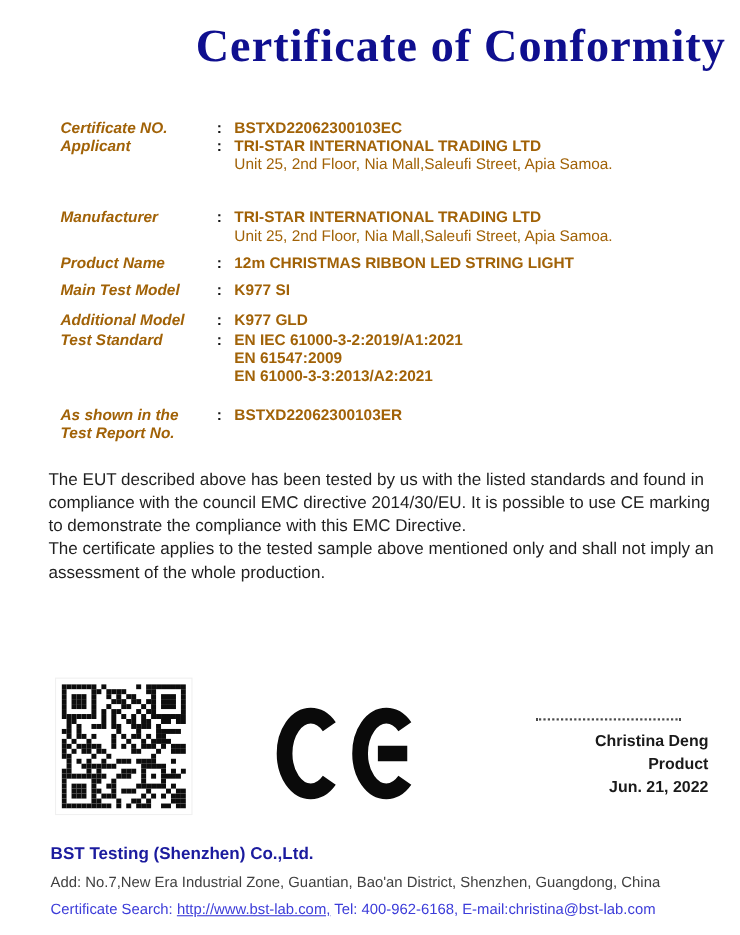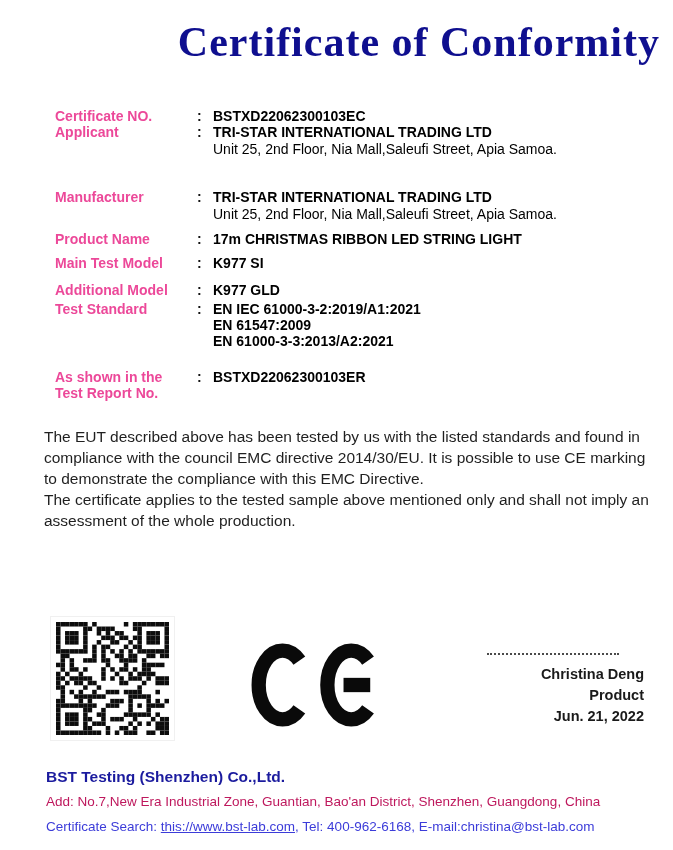--- a/index.html
+++ b/index.html
@@ -7,43 +7,43 @@
     position:relative;width:673px;height:850px;background:#ffffff;overflow:hidden;
     font-family:"Liberation Sans","DejaVu Sans",sans-serif;color:#161616;
   }
   .title{
     position:absolute;top:16px;left:39px;width:621px;text-align:right;
     font-family:"Liberation Serif","DejaVu Serif",serif;
     font-size:42px;font-weight:bold;color:#0f0f8f;letter-spacing:1px;line-height:52px;
     white-space:nowrap;
   }
   .row{position:absolute;left:55px;display:flex;align-items:flex-start;}
-  .row .lbl{width:142px;font-size:14px;font-weight:bold;line-height:16px;color:#ec4899;}
+  .row .lbl{width:142px;font-size:14px;font-weight:bold;line-height:16px;color:#a16207;font-style:italic;}
   .row .sep{width:16px;font-size:14px;font-weight:bold;color:#141414;}
-  .row .val{font-size:14px;font-weight:bold;line-height:16px;color:#000000;white-space:nowrap;}
+  .row .val{font-size:14px;font-weight:bold;line-height:16px;color:#a16207;white-space:nowrap;}
   .row .val .sub{font-weight:normal;margin-top:1px;}
   .row.center{align-items:flex-start;}
   .stdlines div{line-height:16px;}
   .paragraph{
     position:absolute;left:44px;top:426px;width:606px;
     font-size:15.5px;line-height:21px;color:#1f1f1f;
   }
   .qr-box{
     position:absolute;left:50px;top:616px;width:113px;height:113px;
     padding:5px;background:#fff;border:1px solid #f0f0f0;
   }
   .ce{position:absolute;left:251px;top:641px;}
   .sig{
     position:absolute;left:462px;top:653px;width:182px;text-align:right;
     font-size:14.5px;font-weight:bold;color:#1a1a1a;line-height:21px;
   }
   .sig .dots{width:132px;margin:0 auto 9px auto;border-top:2px dotted #4a4a4a;height:0;}
   .footer{position:absolute;left:46px;}
   .f-company{top:768px;font-size:15.5px;font-weight:bold;color:#1b1b9e;}
-  .f-address{top:794px;font-size:13.5px;color:#be185d;}
+  .f-address{top:794px;font-size:13.5px;color:#404040;}
   .f-search{top:819px;font-size:13.5px;color:#3c3cd9;}
   .f-search .url{text-decoration:underline;}
   .footer{white-space:nowrap;}
 </style>
 </head>
 <body>
 
 <div class="page">
 
   <div class="title">Certificate of Conformity</div>
@@ -68,21 +68,21 @@
     <div class="sep">:</div>
     <div class="val">
       <div>TRI-STAR INTERNATIONAL TRADING LTD</div>
       <div class="sub">Unit 25, 2nd Floor, Nia Mall,Saleufi Street, Apia Samoa.</div>
     </div>
   </div>
 
   <div class="row" style="top:231px">
     <div class="lbl">Product Name</div>
     <div class="sep">:</div>
-    <div class="val">17m CHRISTMAS RIBBON LED STRING LIGHT</div>
+    <div class="val">12m CHRISTMAS RIBBON LED STRING LIGHT</div>
   </div>
 
   <div class="row" style="top:255px">
     <div class="lbl">Main Test Model</div>
     <div class="sep">:</div>
     <div class="val">K977 SI</div>
   </div>
 
   <div class="row" style="top:282px">
     <div class="lbl">Additional Model</div>
@@ -450,15 +450,15 @@
 
   <div class="sig">
     <div class="dots"></div>
     <div>Christina Deng</div>
     <div>Product</div>
     <div>Jun. 21, 2022</div>
   </div>
 
   <div class="footer f-company">BST Testing (Shenzhen) Co.,Ltd.</div>
   <div class="footer f-address">Add: No.7,New Era Industrial Zone, Guantian, Bao'an District, Shenzhen, Guangdong, China</div>
-  <div class="footer f-search"><span>Certificate Search: </span><span class="url">this://www.bst-lab.com,</span><span> Tel: 400-962-6168, E-mail:christina@bst-lab.com</span></div>
+  <div class="footer f-search"><span>Certificate Search: </span><span class="url">http://www.bst-lab.com,</span><span> Tel: 400-962-6168, E-mail:christina@bst-lab.com</span></div>
 
 </div>
 
 </body></html>

